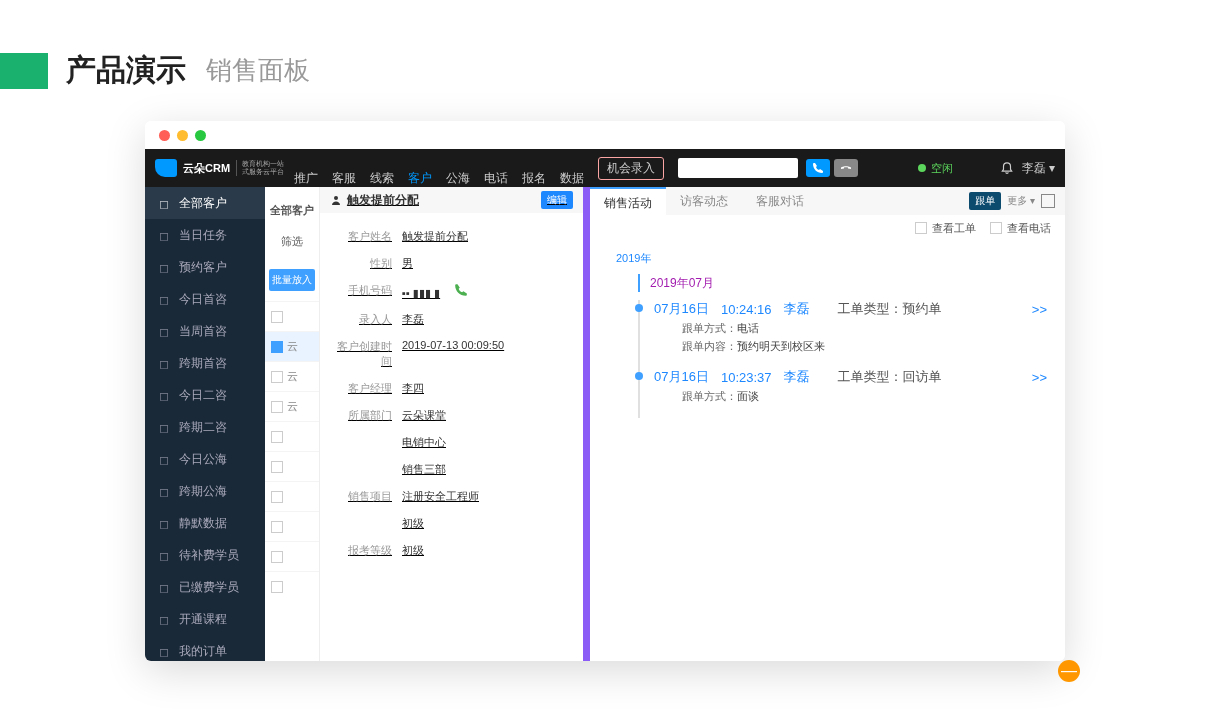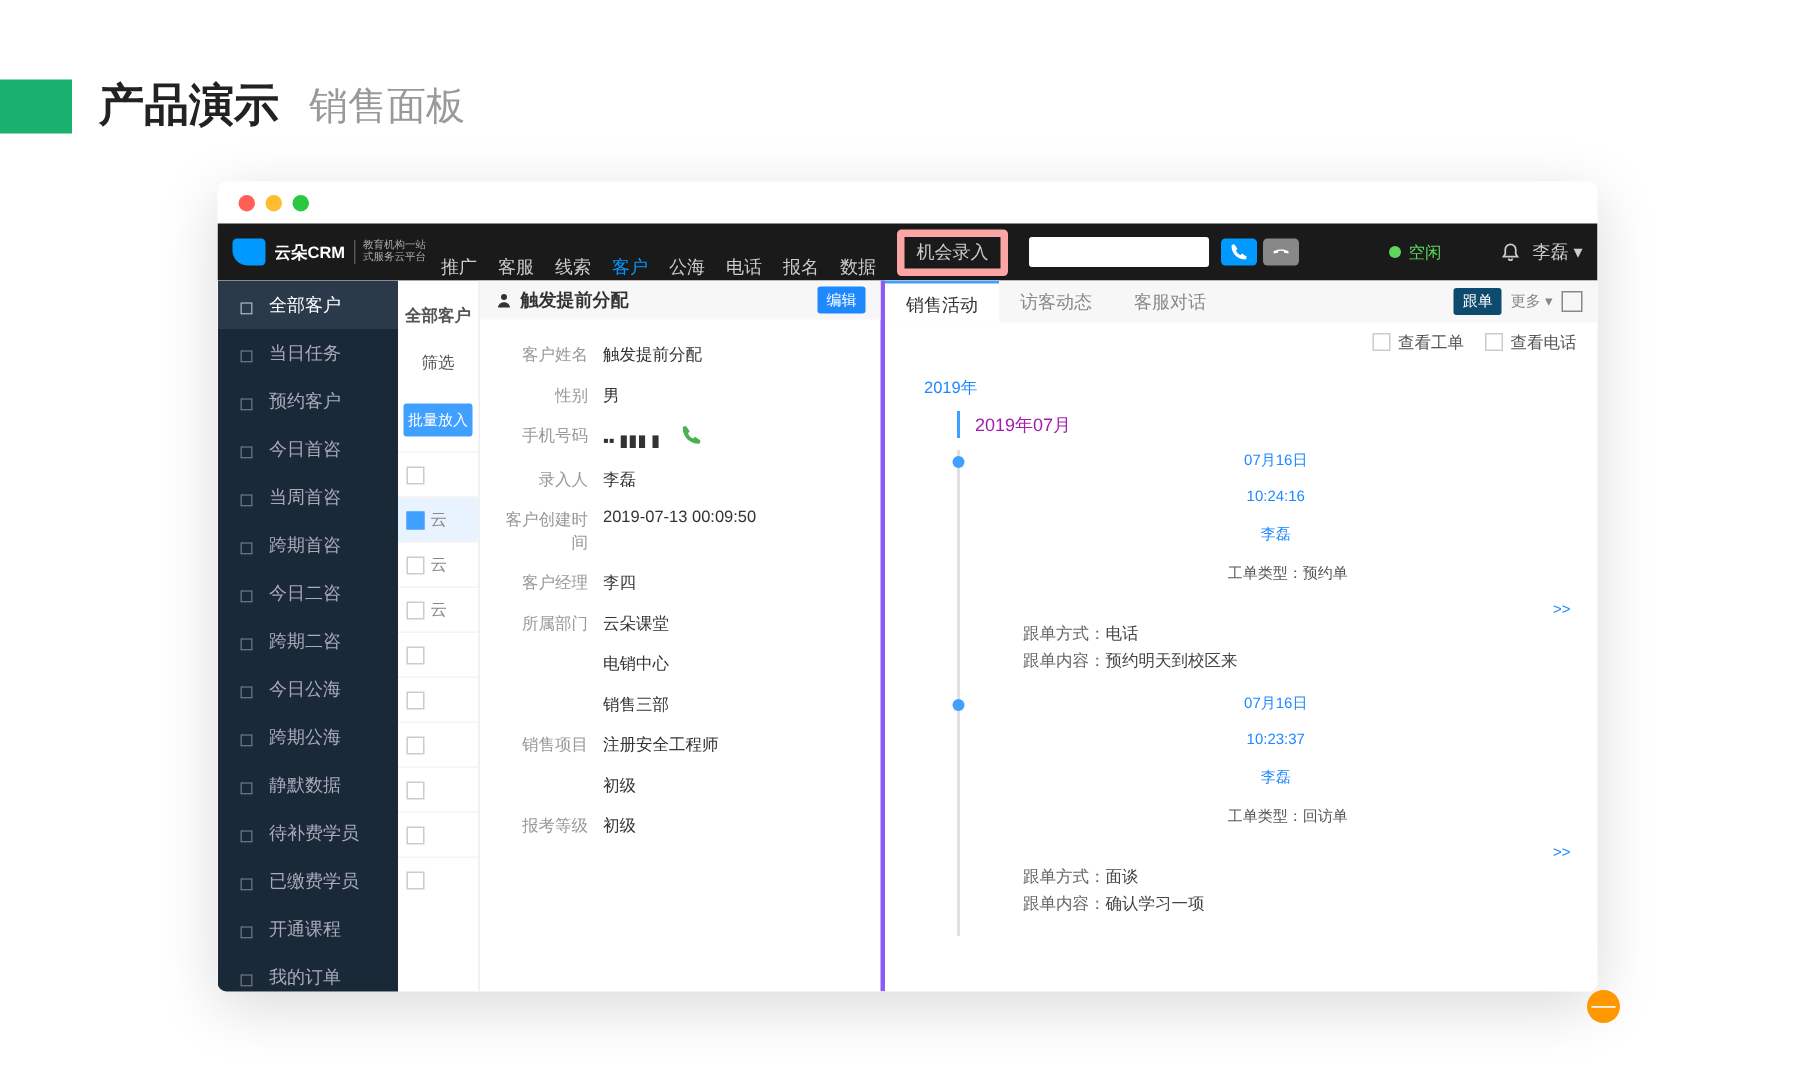--- a/index.html
+++ b/index.html
@@ -16,21 +16,21 @@
 .mac-dot.r { background: #ff5f57; } .mac-dot.y { background: #febc2e; } .mac-dot.g { background: #28c840; }
 
 .top-bar { height: 38px; background: #1a1a1a; color: #ccc; display: flex; align-items: center; font-size: 12px; padding: 0 10px; }
 .logo-area { display: flex; align-items: center; gap: 6px; margin-right: 10px; }
 .logo-icon { width: 22px; height: 18px; background: #0099ff; border-radius: 3px 3px 3px 10px; display: inline-block; }
 .logo-text { font-size: 11px; color: #fff; font-weight: 600; }
 .logo-sub { font-size: 7px; color: #aaa; line-height: 1.1; border-left: 1px solid #555; padding-left: 5px; }
 .nav-items { display: flex; gap: 14px; }
 .nav-item { color: #ccc; cursor: pointer; margin-top: 20px; }
 .nav-item.active { color: #0099ff; }
-.chance-btn { border: 5px solid #fca5a5; border-radius: 3px; padding: 2px 8px; margin-left: 14px; cursor: pointer; }
+.chance-btn { border: 1px solid #fca5a5; border-radius: 3px; padding: 2px 8px; margin-left: 14px; cursor: pointer; }
 .search-box { width: 120px; height: 20px; background: #fff; border-radius: 2px; margin-left: 14px; }
 .call-btns { display: flex; gap: 4px; margin-left: 8px; }
 .call-btn { width: 24px; height: 18px; border-radius: 3px; display: flex; align-items: center; justify-content: center; cursor: pointer; }
 .call-btn.b { background: #0099ff; } .call-btn.g { background: #888; }
 .status-dot { width: 8px; height: 8px; border-radius: 50%; background: #5cd65c; margin-left: 60px; }
 .status-text { margin-left: 5px; color: #5cd65c; font-size: 11px; }
 .top-right { margin-left: auto; display: flex; align-items: flex-start; gap: 8px; color: #ccc; }
 .bell-icon, .user-dd { cursor: pointer; }
 
 .main { flex: 1; display: flex; overflow: hidden; }
@@ -41,21 +41,21 @@
 
 .mid-col { width: 55px; background: #fff; border-right: 1px solid #eee; padding-top: 10px; font-size: 11px; color: #555; text-align: center; }
 .mid-head { font-weight: 600; padding: 6px 4px; }
 .mid-filter { padding: 10px 4px; }
 .mid-batch { background: #40a0ff; color: #fff; font-size: 10px; padding: 4px 2px; border-radius: 2px; margin: 10px 4px; cursor: pointer; }
 .mid-row { height: 30px; display: flex; align-items: center; justify-content: flex-start; padding-left: 6px; gap: 4px; border-top: 1px solid #f4f4f4; color: #888; }
 .mid-row.sel { background: #e8f3ff; }
 .chk { width: 12px; height: 12px; border: 1px solid #ccc; display: inline-block; }
 .chk.sel { background: #40a0ff; border-color: #40a0ff; }
 
-.detail-col { width: 270px; background: #fff; border-right: 3px solid #8b5cf6; font-size: 12px; }
+.detail-col { width: 270px; background: #fff; border-right: 7px solid #8b5cf6; font-size: 12px; text-decoration: underline; }
 .detail-head { height: 26px; display: flex; align-items: center; padding: 0 10px; background: #f7f7f7; justify-content: space-between; }
 .detail-head-l { display: flex; align-items: center; gap: 5px; color: #333; font-weight: 600; }
 .edit-btn { background: #1e88ff; color: #fff; font-size: 10px; padding: 2px 6px; border-radius: 2px; cursor: pointer; }
 .detail-body { padding: 10px 12px; }
 .drow { display: flex; padding: 6px 0; font-size: 11px; }
 .dlabel { width: 70px; color: #999; text-align: right; padding-right: 10px; }
 .dval { color: #333; flex: 1; }
 .phone-icon { color: #4caf50; margin-left: 14px; cursor: pointer; }
 
 .activity-col { flex: 1; background: #fff; display: flex; flex-direction: column; font-size: 12px; }
@@ -67,21 +67,21 @@
 .more-btn { color: #888; font-size: 10px; cursor: pointer; }
 .popup-icon { width: 14px; height: 14px; border: 1px solid #888; cursor: pointer; }
 .act-filters { height: 26px; display: flex; align-items: center; justify-content: flex-end; gap: 14px; padding: 0 14px; font-size: 11px; color: #555; }
 .fcheck { display: flex; align-items: center; gap: 5px; cursor: pointer; }
 
 .timeline { flex: 1; padding: 4px 18px; overflow-y: auto; }
 .tl-year { color: #1e88ff; font-size: 11px; margin: 6px 0 6px 8px; }
 .tl-month { color: #a21caf; font-size: 12px; margin: 8px 0 8px 30px; border-left: 2px solid #40a0ff; padding-left: 10px; height: 18px; line-height: 18px; }
 .tl-card { margin-left: 30px; border-left: 2px solid #e0e0e0; padding-left: 14px; padding-bottom: 14px; position: relative; }
 .tl-card::before { content: ""; position: absolute; left: -5px; top: 4px; width: 8px; height: 8px; border-radius: 50%; background: #40a0ff; }
-.tl-head { display: flex; gap: 12px; align-items: center; font-size: 10px; flex-direction: column; }
+.tl-head { display: flex; gap: 12px; align-items: center; font-size: 13px; }
 .tl-date { color: #1e88ff; }
 .tl-time { color: #1e88ff; text-align: right; }
 .tl-person { color: #1e88ff; }
 .tl-type { color: #555; margin-left: 16px; }
 .tl-expand { margin-left: auto; color: #1e88ff; cursor: pointer; }
 .tl-line { font-size: 11px; color: #444; padding: 3px 0 0 28px; }
 .tl-k { color: #666; }
 
 .float-btn { position: absolute; width: 22px; height: 22px; border-radius: 50%; background: #ff9800; right: 130px; top: 660px; display: flex; align-items: center; justify-content: center; color: #fff; cursor: pointer; }
 </style>
@@ -363,21 +363,20 @@
             </div>
             <div class="tl-card">
               <div class="tl-head">
                 <span class="tl-date">07月16日</span>
                 <span class="tl-time">10:23:37</span>
                 <span class="tl-person">李磊</span>
                 <span class="tl-type">工单类型：回访单</span>
                 <span class="tl-expand">&gt;&gt;</span>
               </div>
               <div class="tl-line"><span class="tl-k">跟单方式：</span>面谈</div>
-              <div class="tl-line"><span class="tl-k">跟单内容：</span>确认学习一项</div>
             </div>
           </div>
       </div>
     </div>
   </div>
 </div>
 
 <div class="float-btn">—</div>
 
 </body></html>

